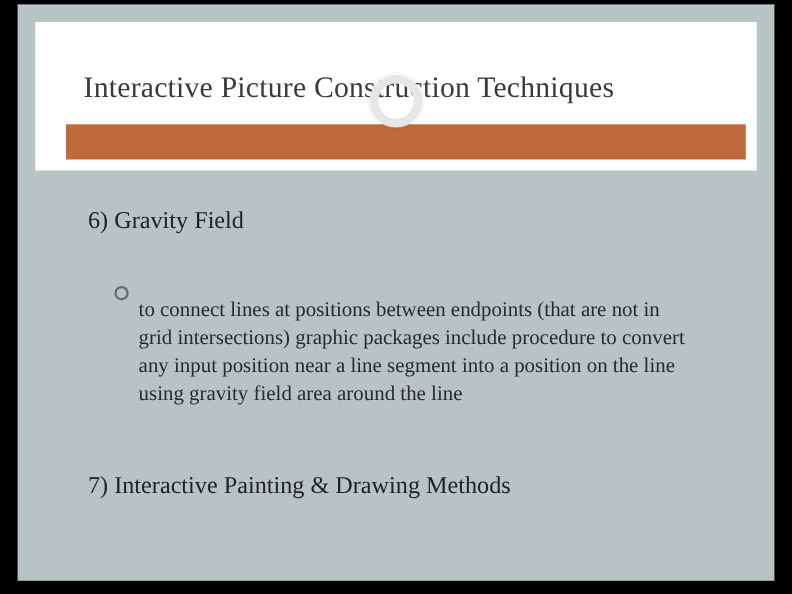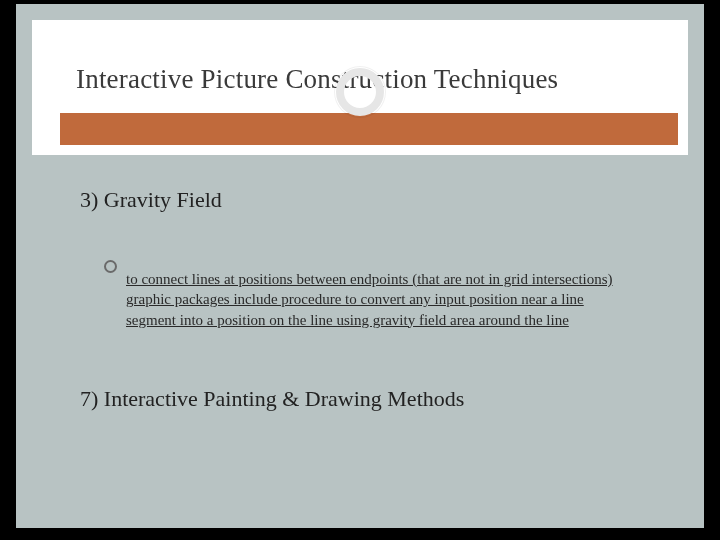--- a/index.html
+++ b/index.html
@@ -55,25 +55,24 @@
   }
   .h2 {
   }
   ul.bullets {
     list-style: none;
     margin: 0 0 6px 24px;
   }
   ul.bullets li {
     position: relative;
     padding-left: 22px;
-    font-size: 15px;
+    font-size: 19px;
     line-height: 1.35;
     color: #2a2a2a;
     margin-bottom: 2px;
-    text-decoration: underline;
   }
   ul.bullets li::before {
     content: "";
     position: absolute;
     left: 0; top: 7px;
     width: 9px; height: 9px;
     border: 2px solid #6a6a6a;
     border-radius: 50%;
     background: transparent;
   }
@@ -83,21 +82,21 @@
 
 <div class="slide">
   <div class="header-zone">
     <div class="title">Interactive Picture Construction Techniques</div>
     <div class="rule"></div>
     <div class="ring"></div>
   </div>
 
   <div class="body">
 
-    <div class="heading">3) Gravity Field</div>
+    <div class="heading">6) Gravity Field</div>
     <ul class="bullets">
       <li>to connect lines at positions between endpoints (that are not in grid intersections) graphic packages include procedure to convert any input position near a line segment into a position on the line using gravity field area around the line</li>
     </ul>
 
     <div class="heading h2">7) Interactive Painting &amp; Drawing Methods</div>
 
   </div>
 </div>
 
 </body></html>

